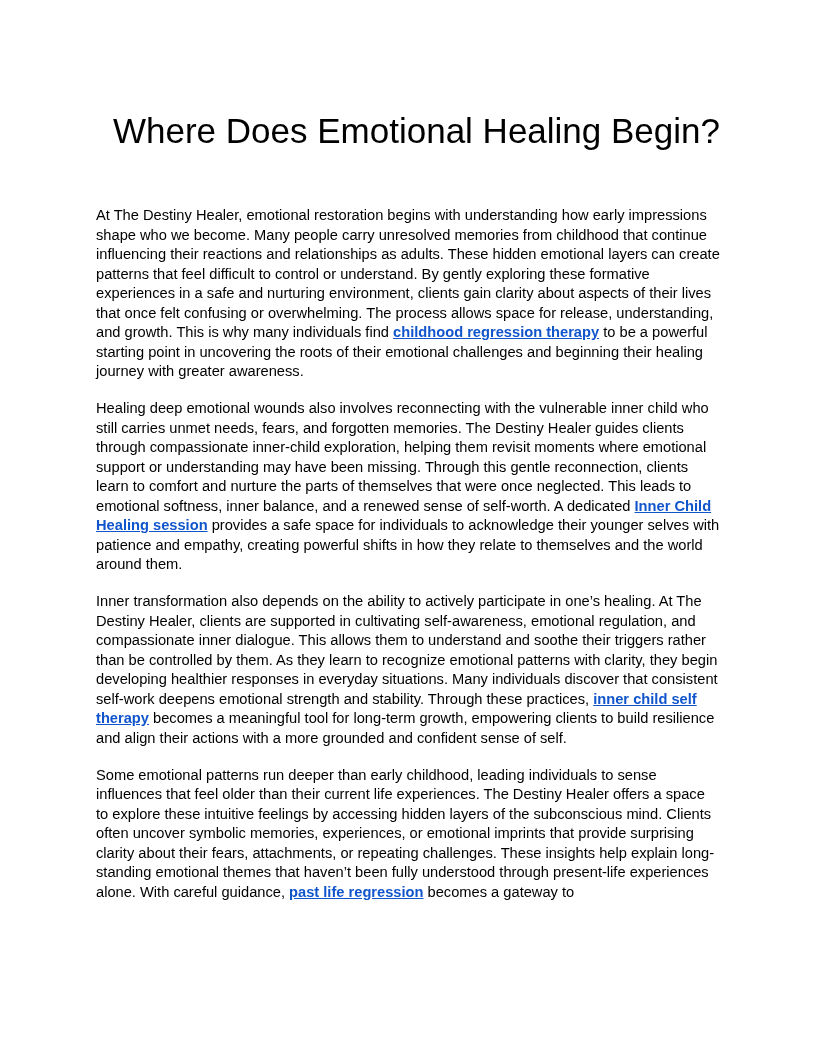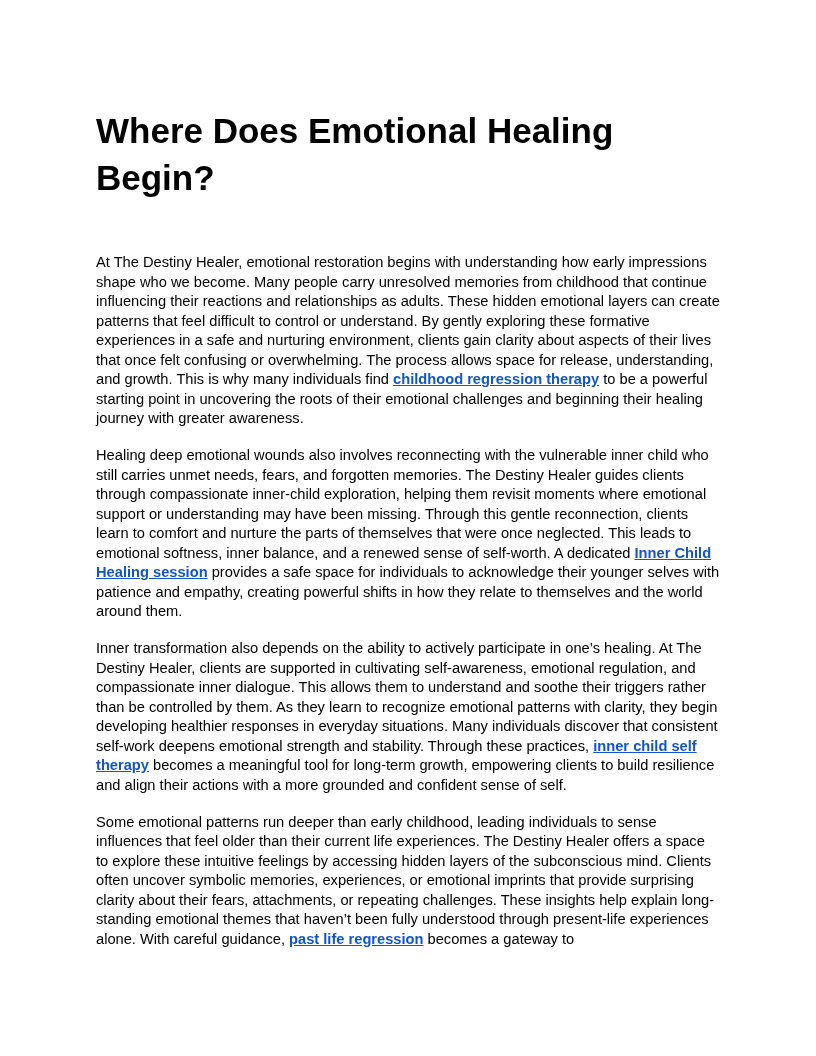--- a/index.html
+++ b/index.html
@@ -18,22 +18,22 @@
     height: 1056px;
     box-sizing: border-box;
     background: var(--page-bg, #ffffff);
     color: var(--text-color, #000000);
     font-family: "Liberation Sans", sans-serif;
   }
   .doc-title {
     margin: 107px 96px 0 96px;
     font-size: 35px;
     line-height: 47px;
-    font-weight: 700;
-    text-align: left;
+    font-weight: 400;
+    text-align: right;
     color: var(--text-color, #000000);
   }
   .doc-body {
     margin: 52px 96px 0 96px;
     width: 624px;
   }
   .para {
     margin: 0 0 17.5px 0;
     font-size: 14.67px;
     line-height: 19.5px;

